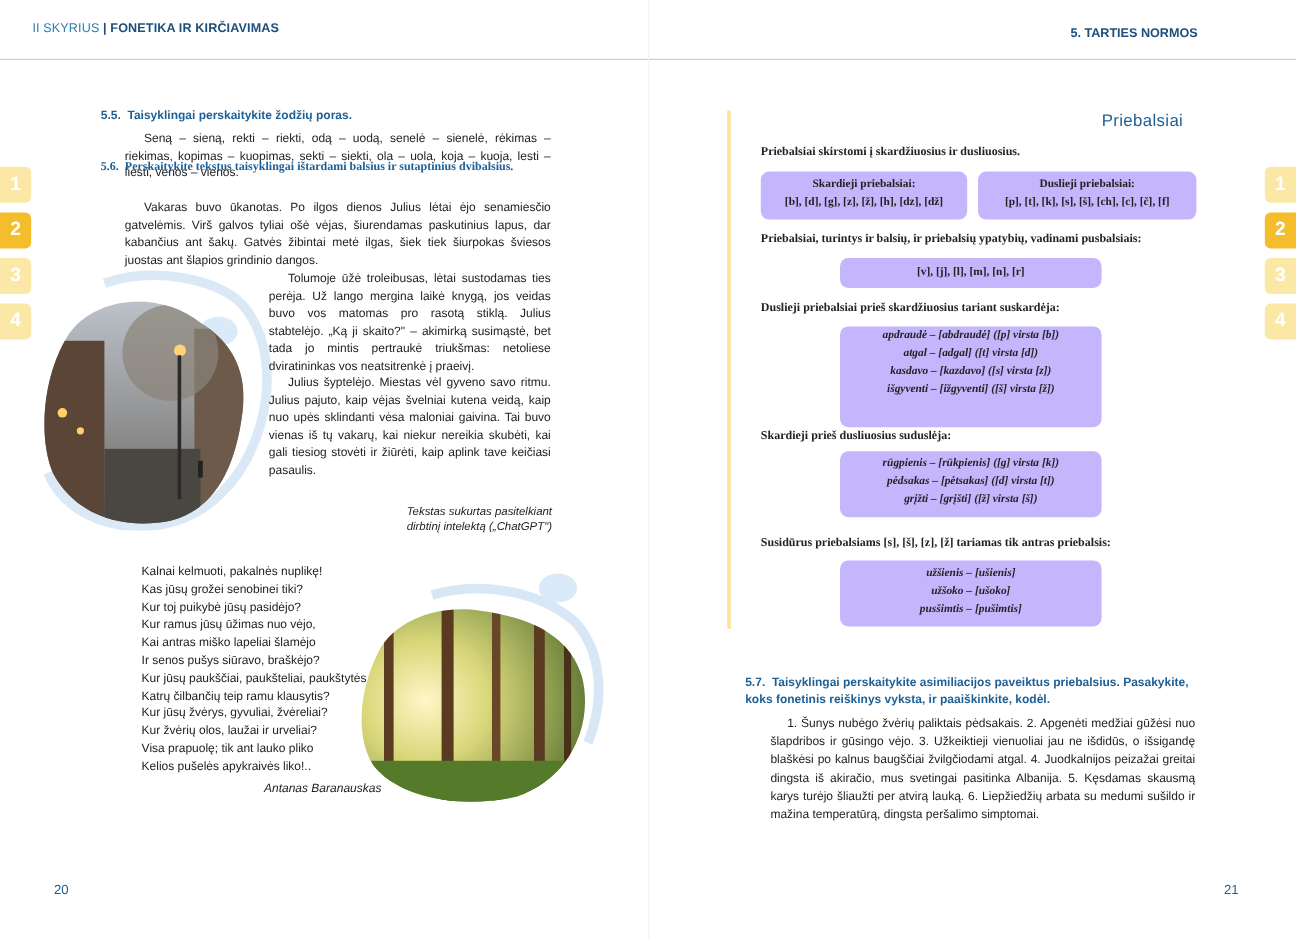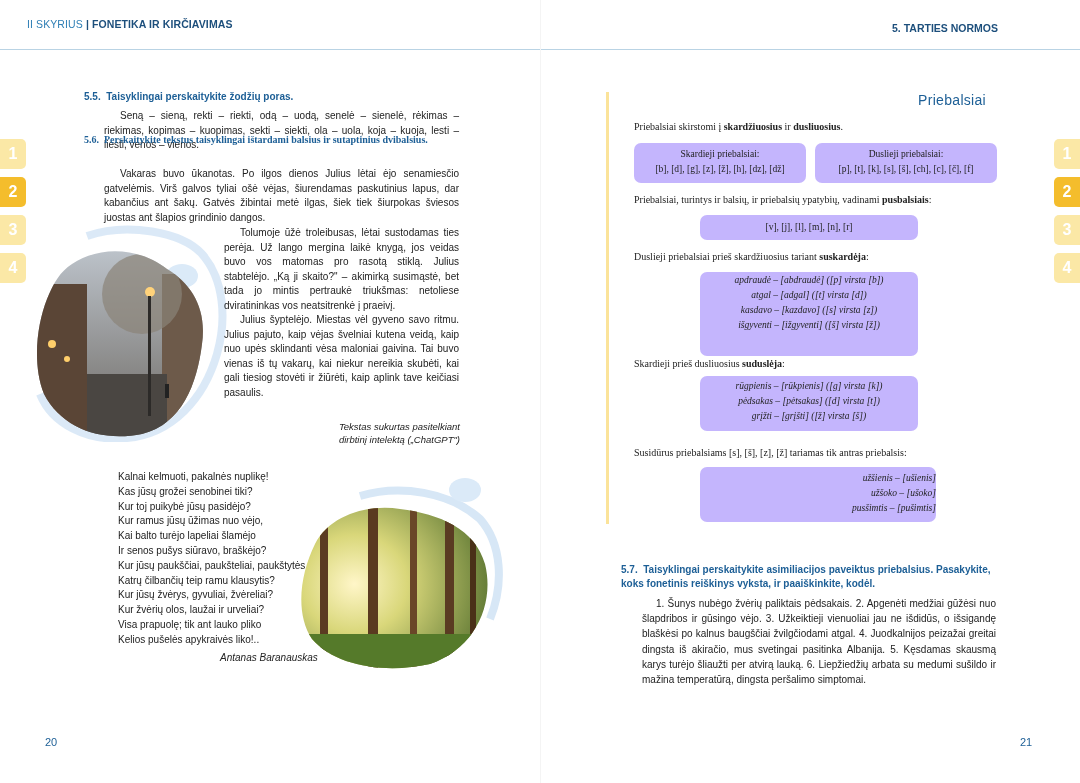--- a/index.html
+++ b/index.html
@@ -23,21 +23,21 @@
   .body-text { position: absolute; font-size: 10px; line-height: 14.5px; color: #222; text-align: justify; }
   .body-text p { text-indent: 16px; }
 
   .photo { position: absolute; }
   .poem { position: absolute; left: 118px; top: 470px; font-size: 10px; line-height: 14.8px; color: #222; }
   .poem .author { font-style: italic; margin-left: 102px; margin-top: 3px; }
   .caption { position: absolute; left: 300px; top: 420px; width: 160px; text-align: right; font-style: italic; font-size: 9.5px; line-height: 13px; color: #222; }
 
   .theory-bar { position: absolute; left: 606px; top: 92px; width: 3px; height: 432px; background: #fbe39a; }
   .theory-title { position: absolute; left: 630px; top: 92px; width: 356px; text-align: right; font-size: 14px; color: #1d5f96; letter-spacing: 0.3px; }
-  .serif { font-family: "Liberation Serif", serif; }
+  .serif { font-family: "Liberation Serif", serif; font-weight: bold; }
   .t-text { position: absolute; left: 634px; font-size: 10px; color: #222; }
   .box { position: absolute; background: #c4b5fd; border-radius: 7px; text-align: center; font-size: 9.5px; color: #222; line-height: 15px; }
   .box i { font-style: italic; }
 
   .ex-text { position: absolute; left: 642px; top: 596px; width: 354px; font-size: 10px; line-height: 15.2px; color: #222; text-align: justify; text-indent: 14px; }
   .pagenum { position: absolute; top: 736px; font-size: 11px; color: #1d5f96; }
 </style>
 </head>
 <body>
 
@@ -109,21 +109,21 @@
 <div class="caption">
   <div>Tekstas sukurtas pasitelkiant</div>
   <div>dirbtinį intelektą („ChatGPT")</div>
 </div>
 
 <div class="poem">
   <div>Kalnai kelmuoti, pakalnės nuplikę!</div>
   <div>Kas jūsų grožei senobinei tiki?</div>
   <div>Kur toj puikybė jūsų pasidėjo?</div>
   <div>Kur ramus jūsų ūžimas nuo vėjo,</div>
-  <div>Kai balto turėjo lapeliai šlamėjo</div>
+  <div>Kai antras miško lapeliai šlamėjo</div>
   <div>Ir senos pušys siūravo, braškėjo?</div>
   <div>Kur jūsų paukščiai, paukšteliai, paukštytės,</div>
   <div>Katrų čilbančių teip ramu klausytis?</div>
   <div>Kur jūsų žvėrys, gyvuliai, žvėreliai?</div>
   <div>Kur žvėrių olos, laužai ir urveliai?</div>
   <div>Visa prapuolę; tik ant lauko pliko</div>
   <div>Kelios pušelės apykraivės liko!..</div>
   <div class="author">Antanas Baranauskas</div>
 </div>
 
@@ -187,21 +187,21 @@
 <div class="t-text serif" style="top:358px;">
   <span>Skardieji prieš dusliuosius </span><b>suduslėja</b><span>:</span>
 </div>
 <div class="box serif" style="left:700px; top:376px; width:218px; height:55px; padding-top:3px;">
   <div><i>rūgpienis – [rūkpienis] ([g] virsta [k])</i></div>
   <div><i>pėdsakas – [pėtsakas] ([d] virsta [t])</i></div>
   <div><i>grįžti – [grįšti] ([ž] virsta [š])</i></div>
 </div>
 
 <div class="t-text serif" style="top:447px;text-align:center;">Susidūrus priebalsiams [s], [š], [z], [ž] tariamas tik antras priebalsis:</div>
-<div class="box serif" style="left:700px; top:467px; width:236px; height:55px; padding-top:4px;text-align:right;">
+<div class="box serif" style="left:700px; top:467px; width:218px; height:55px; padding-top:4px;">
   <div><i>užšienis – [ušienis]</i></div>
   <div><i>užšoko – [ušoko]</i></div>
   <div><i>pusšimtis – [pušimtis]</i></div>
 </div>
 
 <div class="task-title" style="left:621px; top:563px; width:376px;">
   <span class="num">5.7.</span>&nbsp;
   <span>Taisyklingai perskaitykite asimiliacijos paveiktus priebalsius. Pasakykite, koks fonetinis reiškinys vyksta, ir paaiškinkite, kodėl.</span>
 </div>
 <div class="ex-text">1. Šunys nubėgo žvėrių paliktais pėdsakais. 2. Apgenėti medžiai gūžėsi nuo šlapdribos ir gūsingo vėjo. 3. Užkeiktieji vienuoliai jau ne išdidūs, o išsigandę blaškėsi po kalnus baugščiai žvilgčiodami atgal. 4. Juodkalnijos peizažai greitai dingsta iš akiračio, mus svetingai pasitinka Albanija. 5. Kęsdamas skausmą karys turėjo šliaužti per atvirą lauką. 6. Liepžiedžių arbata su medumi sušildo ir mažina temperatūrą, dingsta peršalimo simptomai.</div>

